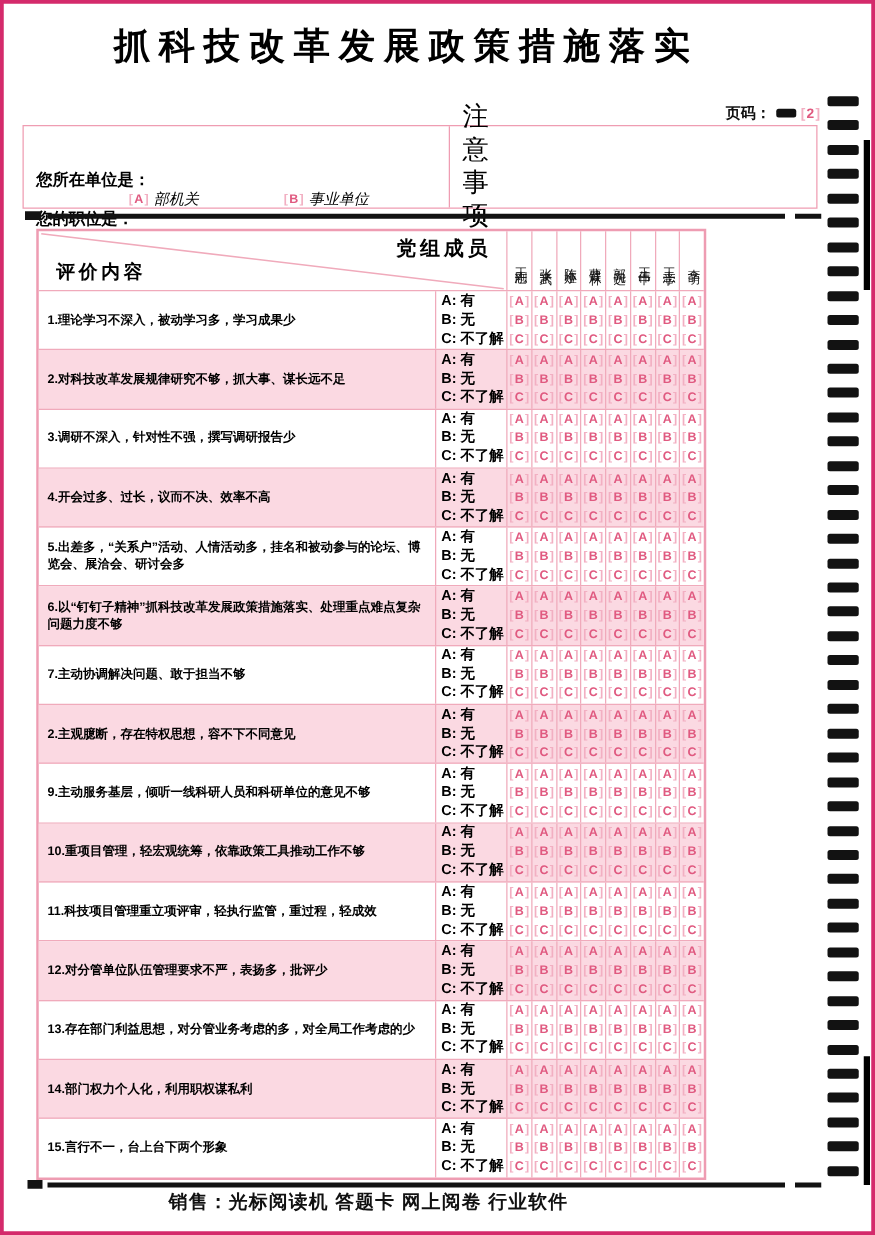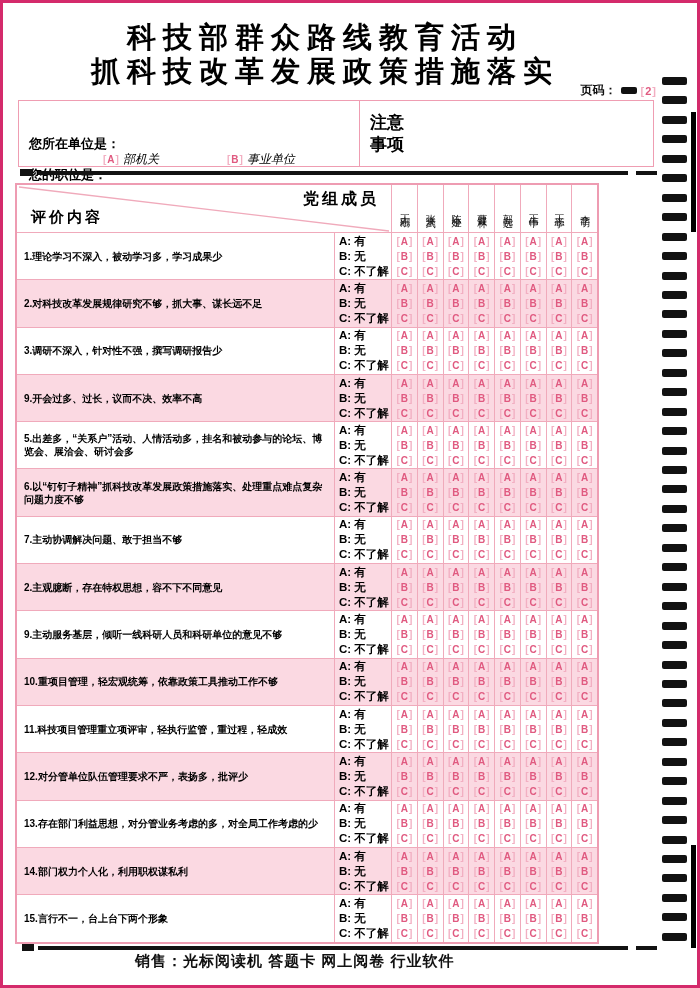--- a/index.html
+++ b/index.html
@@ -25,21 +25,21 @@
   .topbox{position:absolute;left:18px;top:100px;width:636px;height:67px;
           border:1px solid #ef9db2;display:flex;box-sizing:border-box;background:#fff;}
   .tb-left{width:340px;box-sizing:border-box;padding:3px 8px 2px 10px;margin-top:32px;}
   .tb-q{font-size:13px;font-weight:bold;color:#000;line-height:16px;}
   .opt-row{display:flex;margin-left:74px;line-height:15px;align-items:center;}
   .opt-item{display:inline-flex;align-items:center;gap:4px;width:140px;}
   .opt-item .opt-label{color:#000000;font-size:12px;font-style:italic;
                        font-family:"DejaVu Serif", serif;white-space:nowrap;}
   .tb-right{flex:1;border-left:1px solid #ef9db2;display:flex;align-items:center;
             padding:3px 8px 3px 10px;gap:10px;box-sizing:border-box;}
-  .notice-title{font-size:17px;font-weight:bold;color:#000;line-height:1.25;flex:0 0 38px;}
+  .notice-title{font-size:21px;font-weight:normal;color:#000;line-height:1.25;flex:0 0 38px;}
   .notice-body{flex:1;}
   .notice-text{color:#d4496f;font-size:11px;font-style:italic;line-height:1.55;
                font-family:"DejaVu Serif", serif;}
   .notice-demo{display:flex;align-items:center;gap:6px;margin-top:3px;}
   .demo-label{color:#d4496f;font-size:11px;font-style:italic;font-family:"DejaVu Serif", serif;}
   .black-bar{width:16px;height:6px;background:#111;border-radius:1px;display:inline-block;}
   .errbox{width:17px;height:9px;border:1px solid #f0b4c4;display:inline-flex;align-items:center;
           justify-content:center;color:#e05a80;font-size:9px;line-height:9px;position:relative;
           box-sizing:border-box;font-weight:bold;}
   .errbox .half{position:absolute;left:1px;top:1px;bottom:1px;width:55%;background:#45383d;}
@@ -47,21 +47,21 @@
   
   .sep{position:absolute;background:#121212;}
   .sep-sq-top{left:20px;top:169px;width:13px;height:7px;}
   .sep-line-top{left:38px;top:171px;width:590px;height:4px;}
   .sep-dash-top{left:636px;top:171px;width:21px;height:4px;}
   .sep-sq-bot{left:22px;top:944px;width:12px;height:7px;}
   .sep-line-bot{left:38px;top:946px;width:590px;height:4px;}
   .sep-dash-bot{left:636px;top:946px;width:21px;height:4px;}
 
   
-  .table{position:absolute;left:15px;top:183px;width:584px;border:2px solid #ee9cb2;
+  .table{position:absolute;left:29px;top:183px;width:536px;border:2px solid #ee9cb2;
          box-sizing:border-box;background:#fff;}
   .thead{display:flex;height:47px;border-bottom:1px solid #f0aabb;}
   .th-left{width:374px;position:relative;box-sizing:border-box;}
   .th-left svg{position:absolute;inset:0;}
   .lbl-members{position:absolute;right:12px;top:4px;font-size:16px;font-weight:bold;
                letter-spacing:3px;color:#000;}
   .lbl-content{position:absolute;left:14px;bottom:5px;font-size:15px;font-weight:bold;
                letter-spacing:3px;color:#000;}
   .th-members{flex:1;display:flex;}
   .member-col{flex:1;border-left:1px solid #f0aabb;display:flex;align-items:center;
@@ -92,21 +92,20 @@
   .edge-bar{position:absolute;left:691px;width:5px;background:#000;z-index:60;}
   .edge-bar-1{top:112px;height:120px;}
   .edge-bar-2{top:845px;height:103px;}
 </style>
 </head>
 <body>
 
 <div class="frame"></div>
 
 <div class="title">
-  <div class="t-line">科技部群众路线教育活动</div>
   <div class="t-line">抓科技改革发展政策措施落实</div>
 </div>
 
 <div class="pageno">
   <span>页码：</span>
   <span class="mark-filled"></span>
   <span class="pg-bubble"><span class="bk">[</span><span class="lt">2</span><span class="bk">]</span></span>
 </div>
 
 <div class="topbox">
@@ -321,21 +320,21 @@
           <span class="bubble"><span class="bk">[</span><span class="lt">B</span><span class="bk">]</span></span>
           <span class="bubble"><span class="bk">[</span><span class="lt">C</span><span class="bk">]</span></span>
         </div>
         <div class="b-cell">
           <span class="bubble"><span class="bk">[</span><span class="lt">A</span><span class="bk">]</span></span>
           <span class="bubble"><span class="bk">[</span><span class="lt">B</span><span class="bk">]</span></span>
           <span class="bubble"><span class="bk">[</span><span class="lt">C</span><span class="bk">]</span></span>
         </div>
       </div>
       <div class="trow alt">
-        <div class="q-cell">9.开会过多、过长，议而不决、效率不高</div>
+        <div class="q-cell">4.开会过多、过长，议而不决、效率不高</div>
         <div class="o-cell">
           <div class="o-line">A: 有</div>
           <div class="o-line">B: 无</div>
           <div class="o-line">C: 不了解</div>
         </div>
         <div class="b-cell">
           <span class="bubble"><span class="bk">[</span><span class="lt">A</span><span class="bk">]</span></span>
           <span class="bubble"><span class="bk">[</span><span class="lt">B</span><span class="bk">]</span></span>
           <span class="bubble"><span class="bk">[</span><span class="lt">C</span><span class="bk">]</span></span>
         </div>

